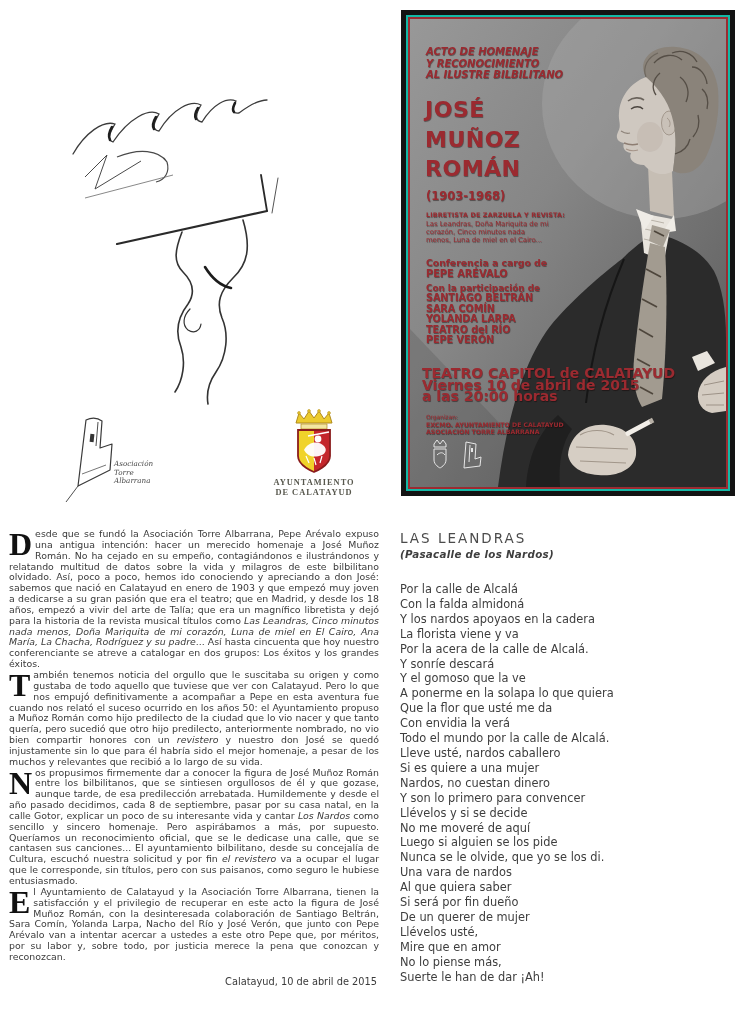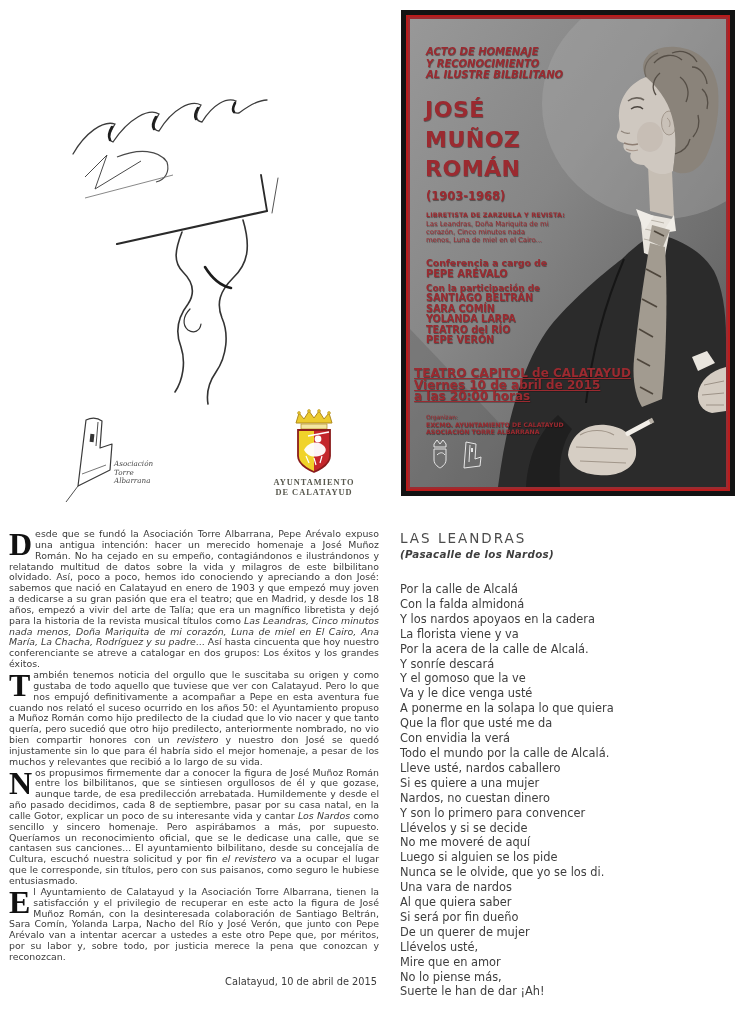--- a/index.html
+++ b/index.html
@@ -12,40 +12,40 @@
   
   .logo-torre{position:absolute;left:58px;top:412px;width:120px;height:96px;}
   .logo-torre .caption{position:absolute;left:56px;top:48px;width:64px;
      font-family:"DejaVu Serif",serif;font-style:italic;font-size:7.2px;line-height:8.6px;
      color:#4a4a4a;text-align:left;}
   .logo-ayto{position:absolute;left:262px;top:408px;width:104px;height:104px;text-align:center;}
   .logo-ayto .caption{margin-top:2px;font-family:"Liberation Serif",serif;font-size:8.4px;
      line-height:10px;letter-spacing:1px;color:#57574d;font-weight:bold;}
 
   
-  .poster{position:absolute;left:401px;top:10px;width:334px;height:486px;background:#b91c1c;
+  .poster{position:absolute;left:401px;top:10px;width:334px;height:486px;background:#14b8a6;
           border:5px solid #131313;box-sizing:border-box;padding:2px;}
   .poster-red{position:relative;width:100%;height:100%;border:2px solid #9c2b31;
           box-sizing:border-box;overflow:hidden;background:#8a8a8a;}
   .poster-photo{position:absolute;left:0;top:0;width:100%;height:100%;}
   .poster-red .txt{position:absolute;color:#9b2a30;text-shadow:0.5px 0.6px 0.7px rgba(20,5,5,.45);}
   .p-header{left:16px;top:27px;font-size:10px;line-height:11.5px;font-weight:bold;
             font-style:italic;color:#8c2530;}
   .p-title{left:15px;top:76px;font-size:22px;line-height:29.5px;font-weight:bold;
            letter-spacing:.5px;color:#9d2a32;}
   .p-years{left:16px;top:170px;font-size:11.5px;font-weight:bold;}
   .p-lib-label{left:16px;top:192px;font-size:6.3px;font-weight:bold;color:#a13f44;letter-spacing:.2px;}
   .p-lib-works{left:16px;top:201px;width:124px;font-size:6.8px;line-height:8.2px;
                color:#9b5055;}
   .p-conf{left:16px;top:238px;font-size:9.3px;line-height:11px;font-weight:bold;}
   .p-conf .speaker{font-size:9.8px;}
   .p-part{left:16px;top:264px;font-weight:bold;}
   .p-part .lbl{font-size:8.8px;line-height:10px;}
   .p-part .participant{font-size:9.6px;line-height:10.6px;}
-  .p-venue{left:4px;top:349px;font-size:12px;line-height:11.5px;font-weight:bold;text-decoration:underline;}
+  .p-venue{left:12px;top:349px;font-size:14px;line-height:11.5px;font-weight:bold;}
   .p-org{left:16px;top:395px;}
   .p-org .lbl{font-size:5.8px;line-height:7px;}
   .p-org .org-line{font-size:6.2px;line-height:7px;font-weight:bold;}
   .p-logos{position:absolute;left:16px;top:418px;}
 
   
   .article{position:absolute;left:9px;top:529px;width:370px;color:#3a3a3a;
            font-size:9.4px;line-height:10.85px;text-align:justify;}
   .article p{margin:0;}
   .article em{font-style:italic;}
@@ -287,21 +287,20 @@
     <div class="lyrics-title">LAS LEANDRAS</div>
     <div class="lyrics-subtitle">(Pasacalle de los Nardos)</div>
     <div class="lyrics-lines">
         <div class="lyric-line">Por la calle de Alcalá</div>
         <div class="lyric-line">Con la falda almidoná</div>
         <div class="lyric-line">Y los nardos apoyaos en la cadera</div>
         <div class="lyric-line">La florista viene y va</div>
         <div class="lyric-line">Por la acera de la calle de Alcalá.</div>
         <div class="lyric-line">Y sonríe descará</div>
         <div class="lyric-line">Y el gomoso que la ve</div>
-        <div class="lyric-line">Va y le dice venga usté</div>
         <div class="lyric-line">A ponerme en la solapa lo que quiera</div>
         <div class="lyric-line">Que la flor que usté me da</div>
         <div class="lyric-line">Con envidia la verá</div>
         <div class="lyric-line">Todo el mundo por la calle de Alcalá.</div>
         <div class="lyric-line">Lleve usté, nardos caballero</div>
         <div class="lyric-line">Si es quiere a una mujer</div>
         <div class="lyric-line">Nardos, no cuestan dinero</div>
         <div class="lyric-line">Y son lo primero para convencer</div>
         <div class="lyric-line">Llévelos y si se decide</div>
         <div class="lyric-line">No me moveré de aquí</div>

